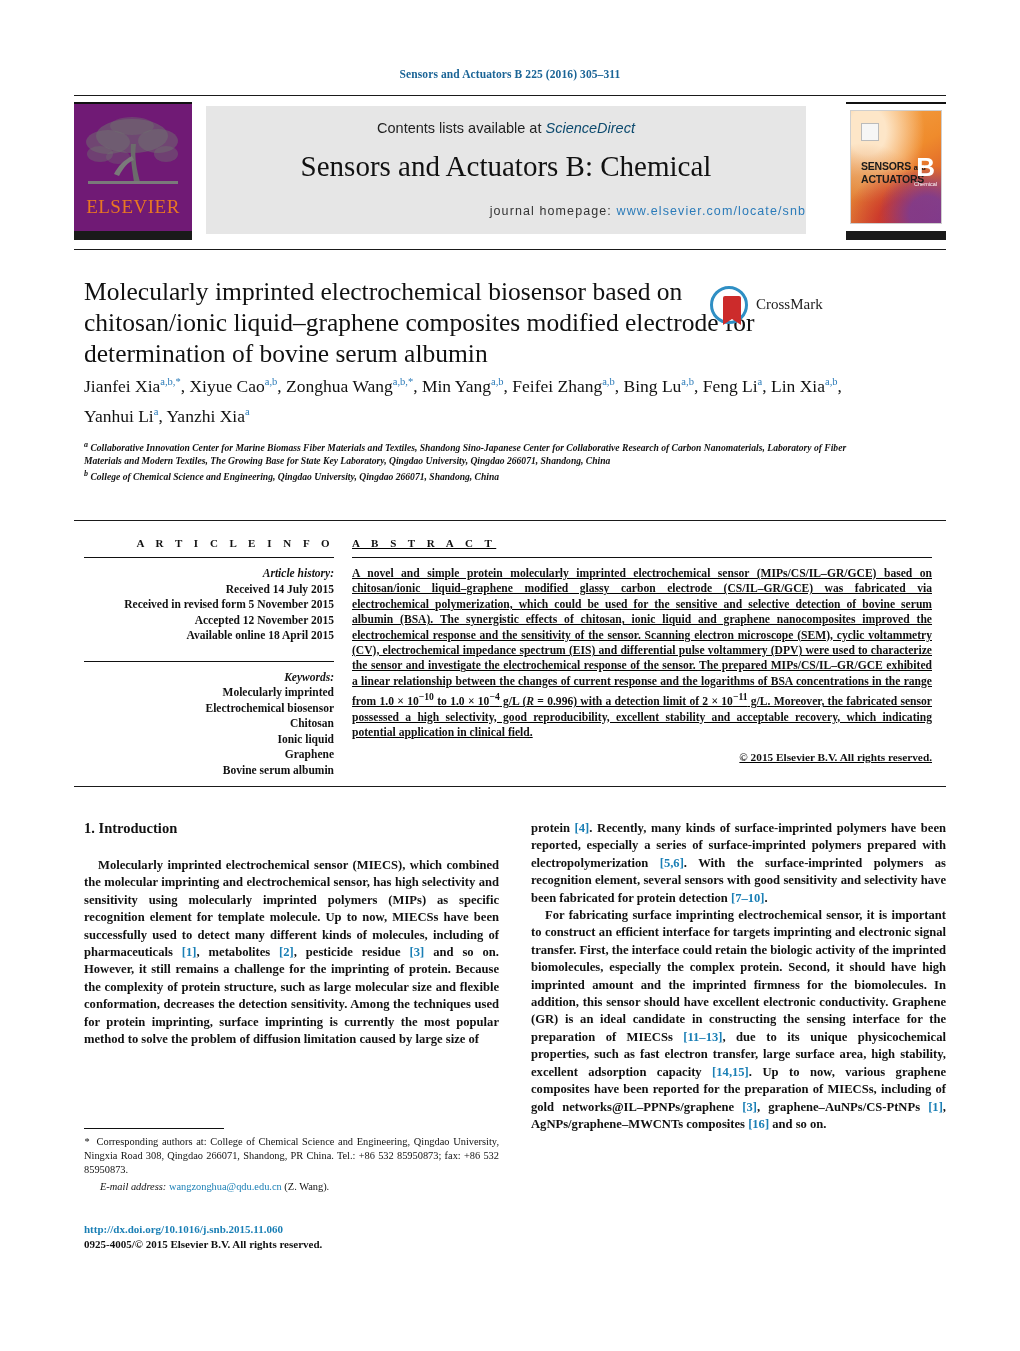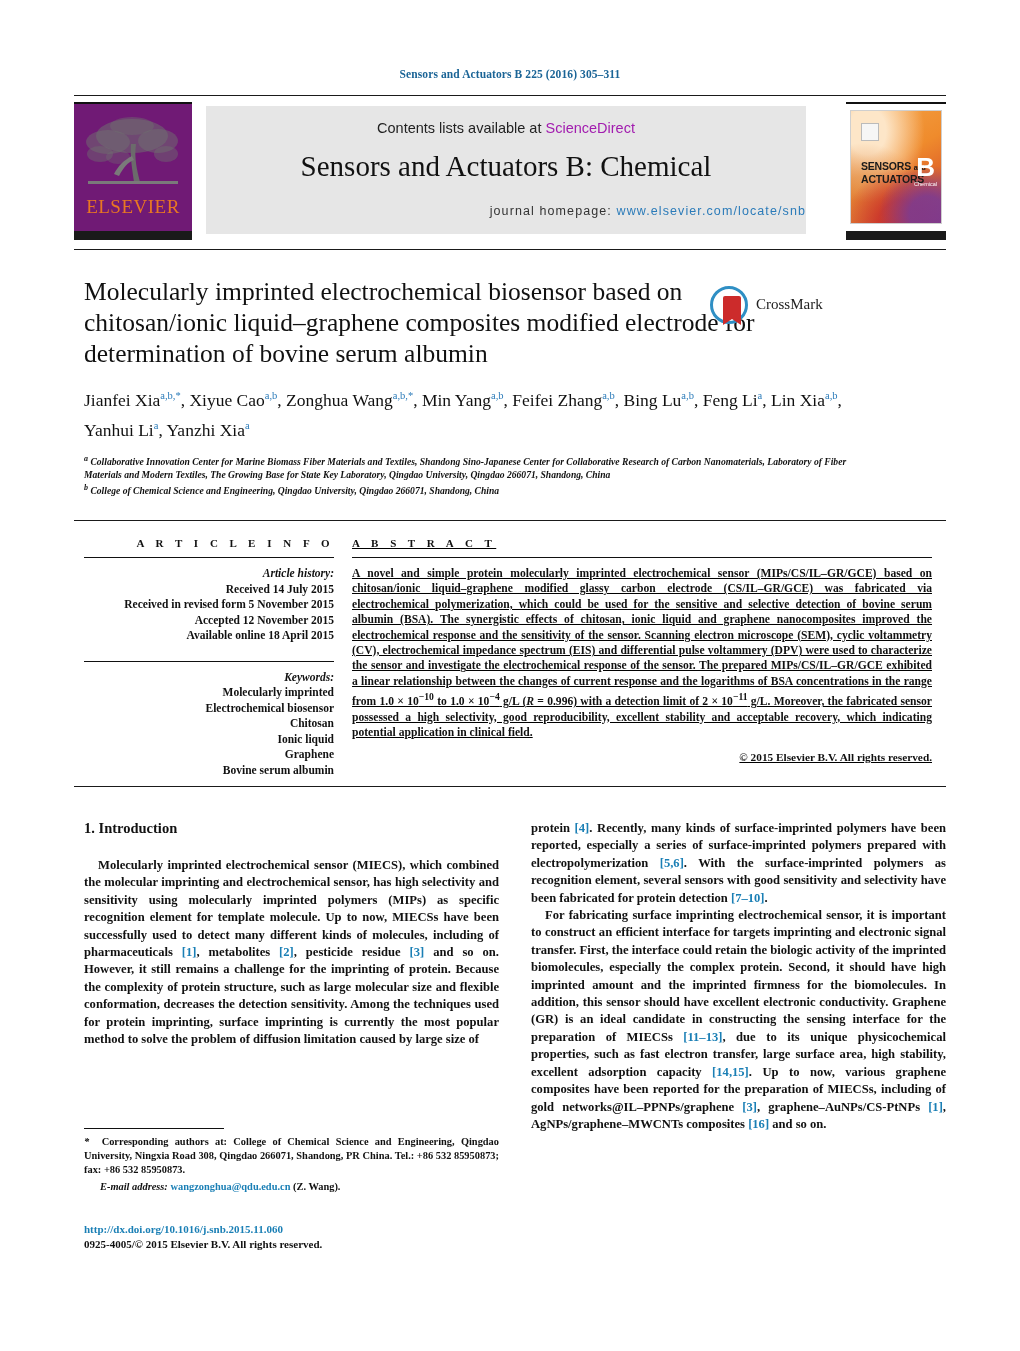--- a/index.html
+++ b/index.html
@@ -47,21 +47,21 @@
   }
 
   .banner {
     position:absolute; left:132px; top:6px; width:600px; height:128px;
     background:#e6e6e6;
   }
   .banner .contents {
     position:absolute; top:14px; left:0; width:600px; text-align:center;
     font-family:"Liberation Sans", sans-serif; font-size:14.5px; color:#222;
   }
-  .banner .contents .sd { color:#a21caf; }
+  .banner .contents .sd { color:#0c4a6e;font-style:italic; }
   .banner .jtitle {
     position:absolute; top:44px; left:0; width:600px; text-align:center;
     font-family:"Liberation Serif", serif; font-size:29px; color:#111;
   }
   .banner .homepage {
     position:absolute; top:98px; left:0; width:600px; text-align:right;
     font-family:"Liberation Sans", sans-serif; font-size:12.5px; color:#333;
     letter-spacing:1.1px;
   }
   .banner .homepage .url { color:#2b7bb9; }
@@ -111,21 +111,20 @@
   }
 
   
   .titleblock { position:absolute; top:276px; left:84px; width:780px; }
   .title {
     font-family:"Liberation Serif", serif;
     font-size:25.5px; line-height:31px; color:#111;
     width:690px;
   }
   .authors {
-    margin-top:14px;
     font-family:"Liberation Serif", serif;
     font-size:17.5px; line-height:25px; color:#111;
     width:790px;
   }
   .authors sup { color:#2b7bb9; font-size:10.5px; vertical-align:super; }
   .affils {
     margin-top:9px; width:790px;
     font-family:"Liberation Serif", serif;
     font-style:italic; font-weight:bold;
     font-size:9.6px; line-height:13px; color:#111;
@@ -215,21 +214,21 @@
     font-family:"Liberation Serif", serif; font-weight:bold;
     font-size:12.6px; line-height:17.4px; color:#111;
   }
   p.para + p.para { text-indent:14px; }
   .ref { color:#1a7fb5; }
 
   
   .footnotes { position:absolute; left:84px; top:1128px; width:415px; }
   .fnrule { border-top:1px solid #111; width:140px; margin-bottom:6px; }
   .fn {
-    font-family:"Liberation Serif", serif; font-weight:bold;
+    font-family:"Liberation Serif", serif; font-weight:normal;
     font-size:10.4px; line-height:14.2px; color:#111; text-align:justify;
   }
   .fn .em { font-style:italic; }
   .mail { color:#1a7fb5; }
   .doiblock { position:absolute; left:84px; top:1222px; width:430px; }
   .doi {
     font-family:"Liberation Serif", serif; font-weight:bold;
     font-size:11px; line-height:15px; color:#1a7fb5;
   }
   .issn {

